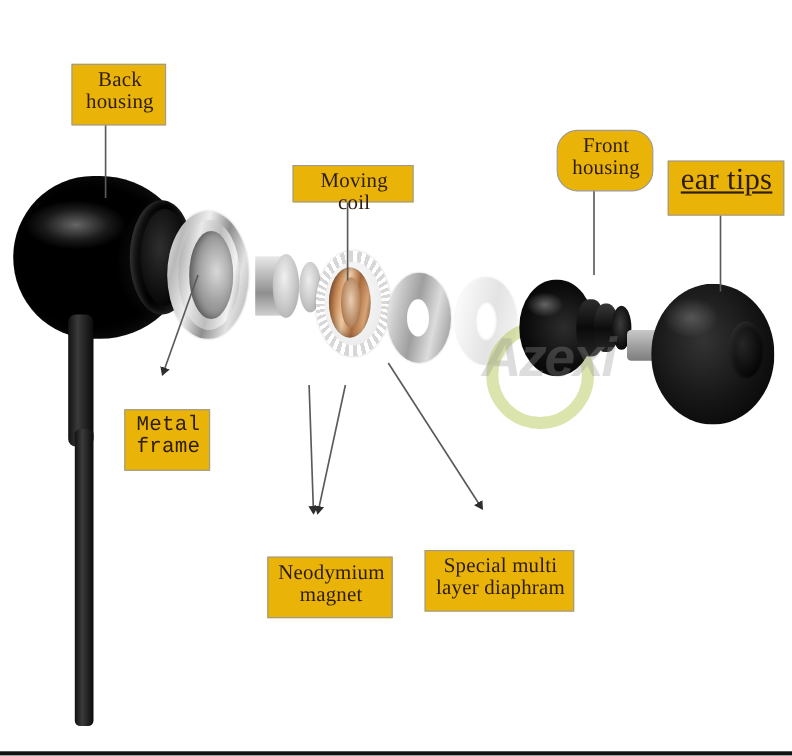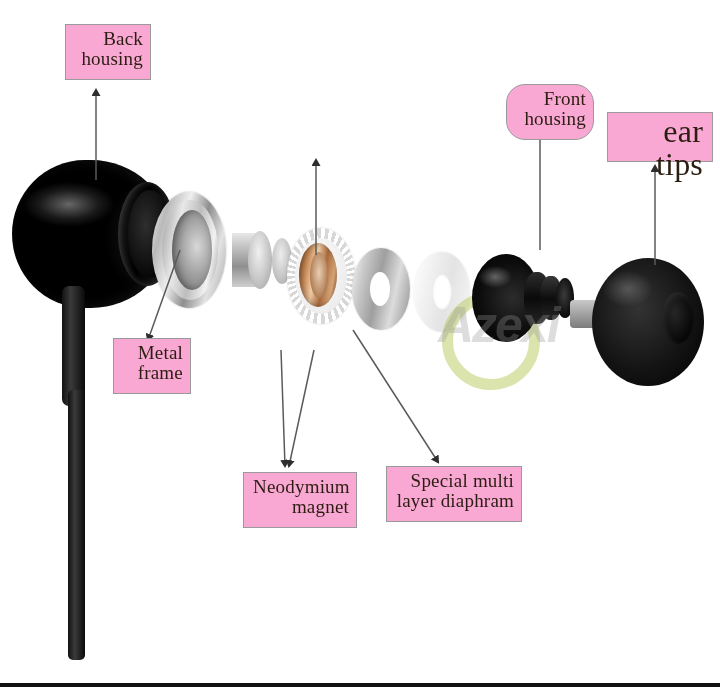--- a/index.html
+++ b/index.html
@@ -22,33 +22,35 @@
     left: 0;
     bottom: 0;
     width: 720px;
     height: 4px;
     background: #111111;
   }
   
   .label-box {
     position: absolute;
     box-sizing: border-box;
-    background: #f9a8d4;
+    background: #eab308;
     border: 1px solid #9a9a9a;
     color: #2b1d10;
     line-height: 1.04;
     padding: 4px 7px 5px 9px;
     font-size: 19px;
     letter-spacing: 0.2px;
     white-space: pre-line;
-    text-align: right;
+    text-align: center;
+    margin-top: 34px;
   }
   .label-box.big {
-    font-size: 32px;
+    font-size: 28px;
     padding: 2px 9px 6px 10px;
+    text-decoration: underline;
   }
   
   #lines {
     position: absolute;
     left: 0;
     top: 0;
     width: 720px;
     height: 687px;
     pointer-events: none;
   }
@@ -329,23 +331,24 @@
       <line x1="655" y1="265" x2="655" y2="166"></line>
       <line x1="281" y1="350" x2="285" y2="466"></line>
       <line x1="314" y1="350" x2="289" y2="466"></line>
       <line x1="353" y1="330" x2="438" y2="462"></line>
     </g>
   </svg>
 
   <div class="label-box" style="left:65px;  top:24px;  width:86px;  height:56px;">Back
 housing</div>
 
-  <div class="label-box" style="left:113px; top:338px; width:78px;  height:56px;">Metal
+  <div class="label-box" style="left:113px; top:338px; width:78px;  height:56px;font-family:Liberation Mono, monospace;">Metal
 frame</div>
 
+  <div class="label-box" style="left:266px; top:116px; width:110px; height:34px;">Moving coil</div>
 
   <div class="label-box" style="left:506px; top:84px;  width:88px;  height:56px;border-radius:19px;">Front
 housing</div>
 
   <div class="label-box big" style="left:607px; top:112px; width:106px; height:50px;">ear tips</div>
 
   <div class="label-box" style="left:386px; top:466px; width:136px; height:56px;">Special multi
 layer diaphram</div>
 
   <div class="label-box" style="left:243px; top:472px; width:114px; height:56px;">Neodymium

